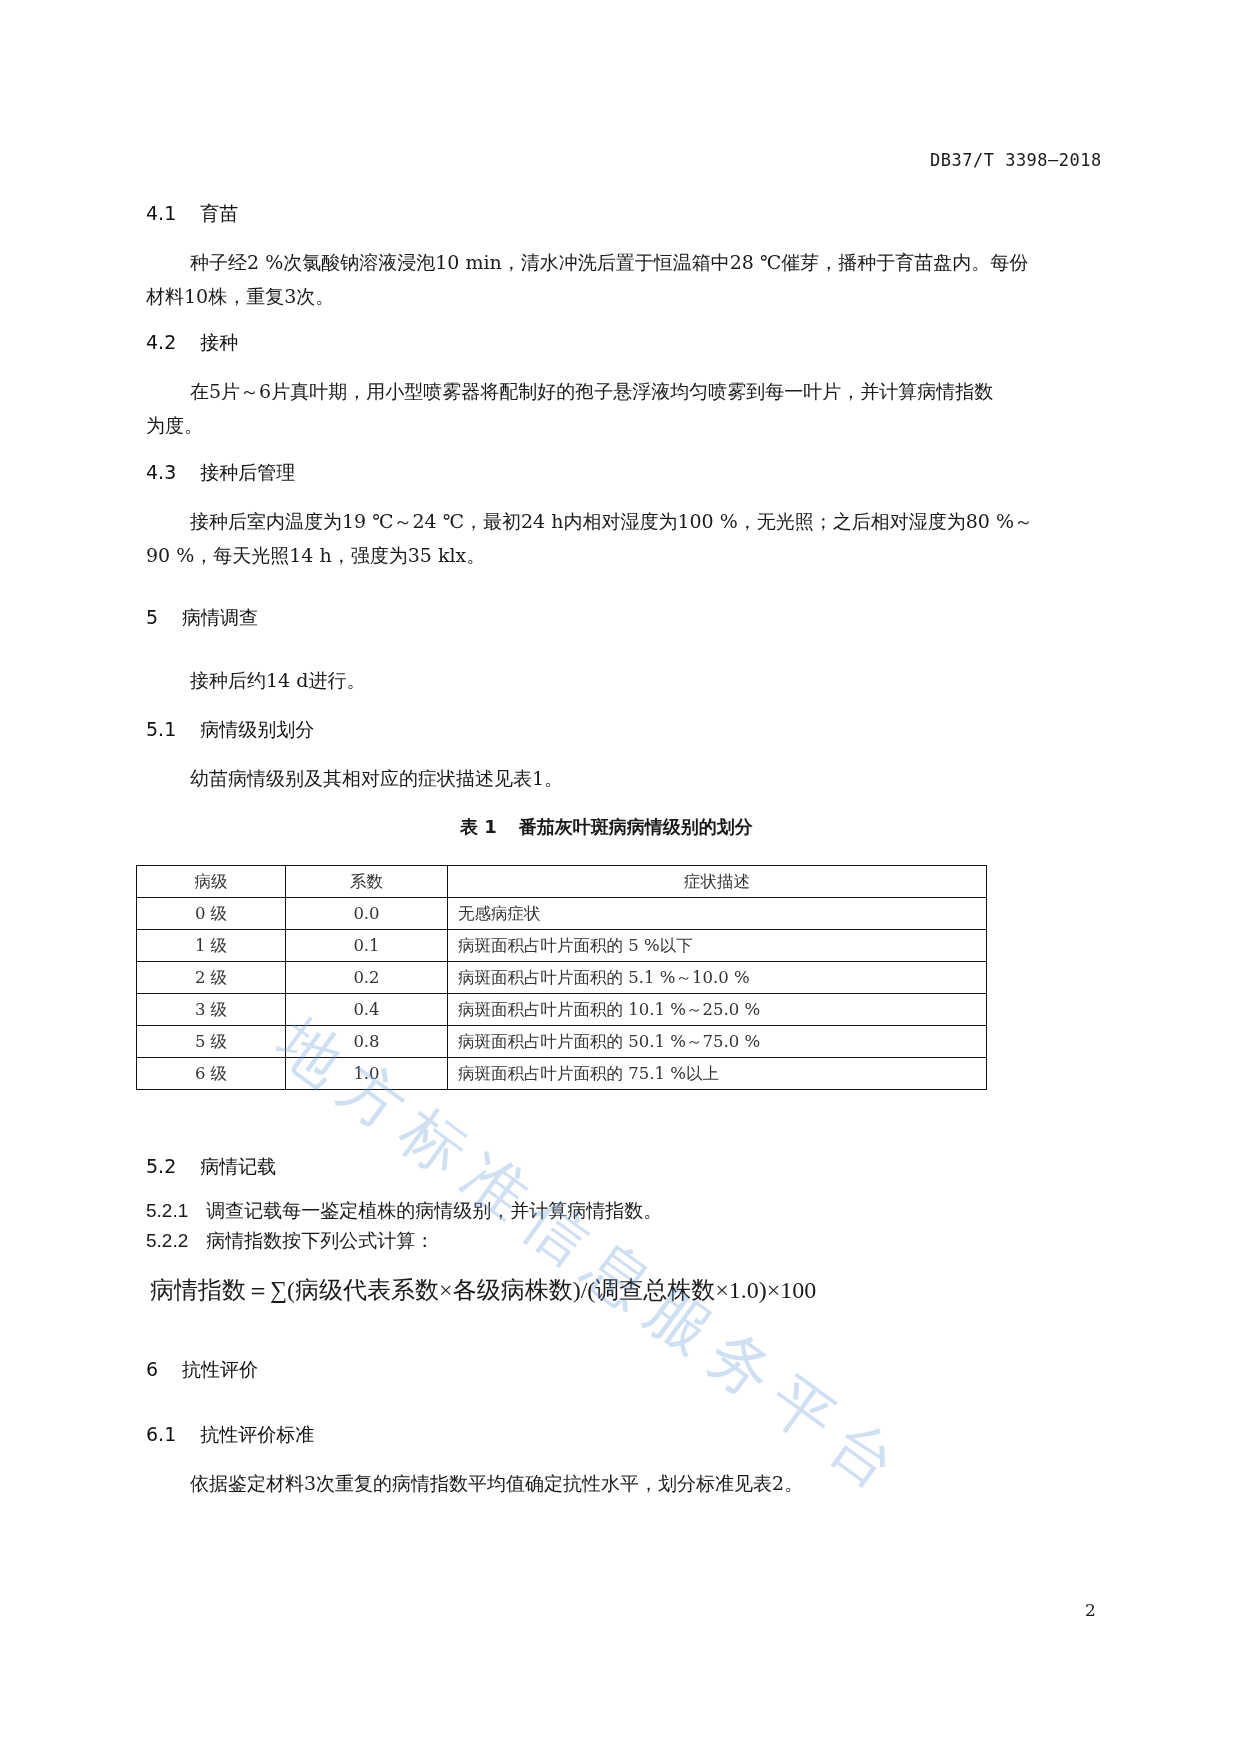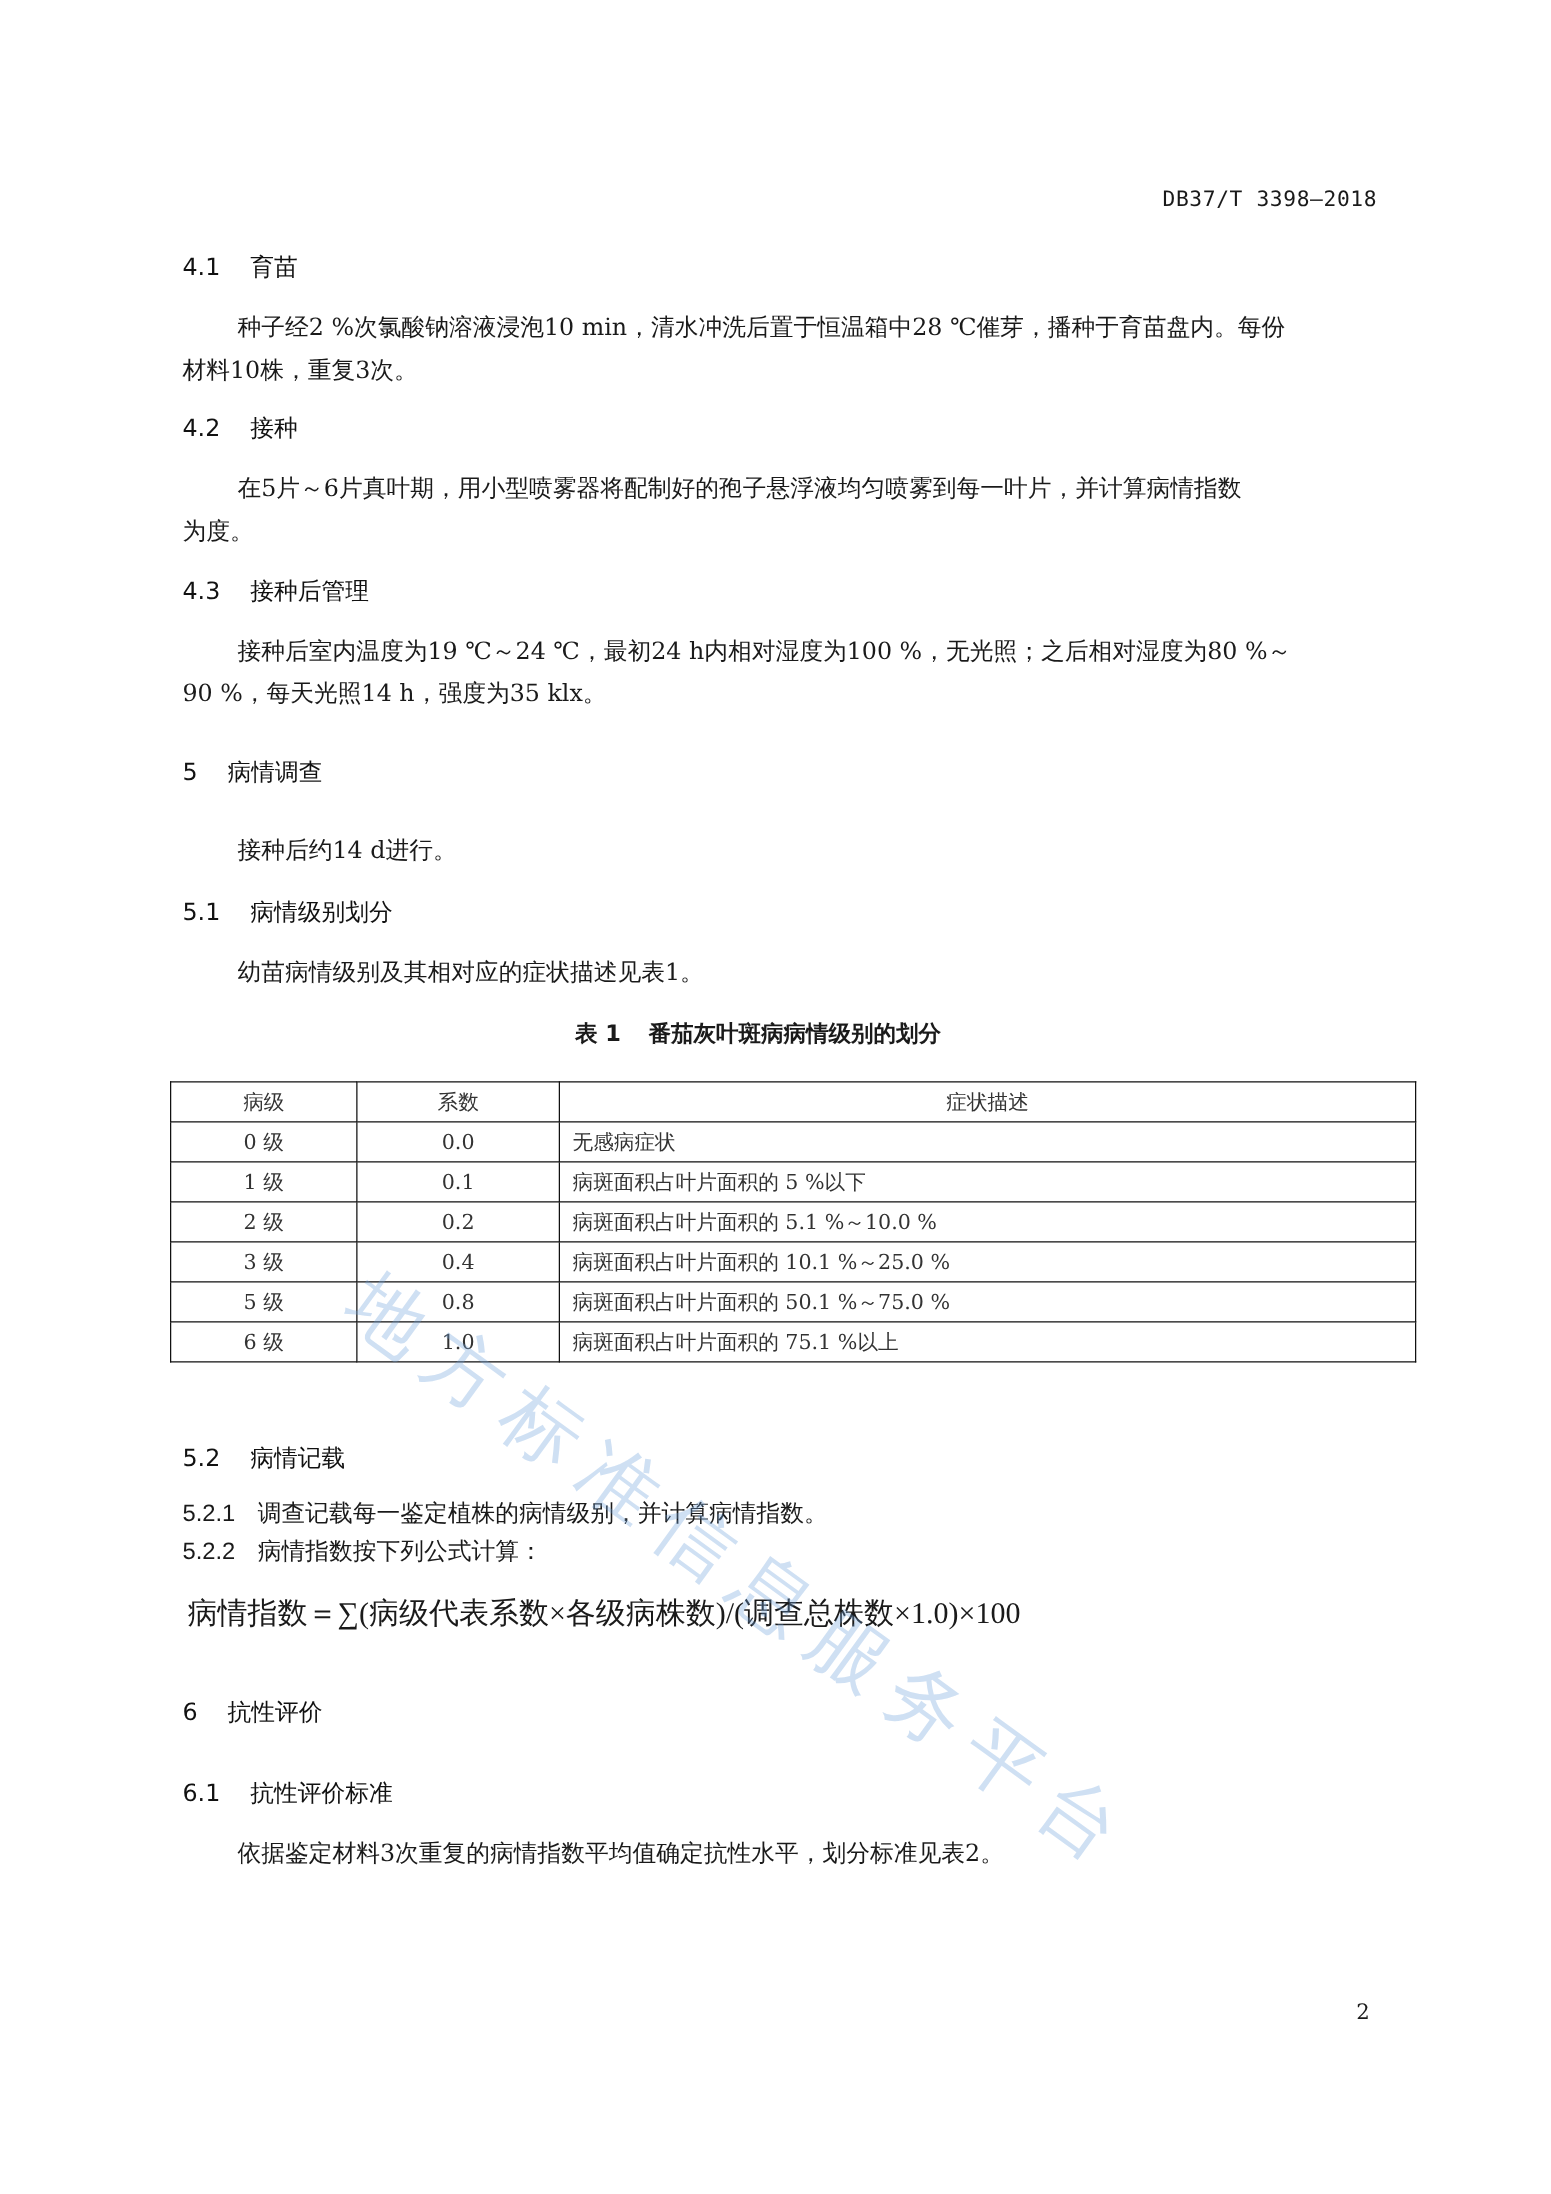--- a/index.html
+++ b/index.html
@@ -9,21 +9,21 @@
       color: #1a1a1a;
     }
     .abs { position: absolute; white-space: nowrap; }
     .docid { font-family: "DejaVu Sans Mono", "Liberation Mono", monospace; font-size: 17px; letter-spacing: 0.5px; }
     .h { font-family: "DejaVu Sans", "Liberation Sans", sans-serif; font-size: 19px; color: #111; text-align: center; }
     .h .num { display: inline-block; margin-right: 24px; }
     .p { font-size: 19px; line-height: 34px; }
     .table-caption { font-family: "DejaVu Sans", "Liberation Sans", sans-serif; font-size: 18px; font-weight: bold; }
     .table-caption .num { margin-right: 22px; }
     table.t {
-      position: absolute; left: 136px; top: 865px; width: 997px;
+      position: absolute; left: 136px; top: 865px; width: 851px;
       border-collapse: collapse; font-size: 16.5px; table-layout: fixed;
     }
     table.t td, table.t th {
       border: 1.5px solid #111; height: 31px; padding: 0; font-weight: normal;
       color: #333;
     }
     table.t th { text-align: center; }
     table.t td.c { text-align: center; }
     table.t td.l { text-align: left; padding-left: 10px; }
     .formula { font-family: "Liberation Serif", "DejaVu Serif", serif; font-size: 24px; }

